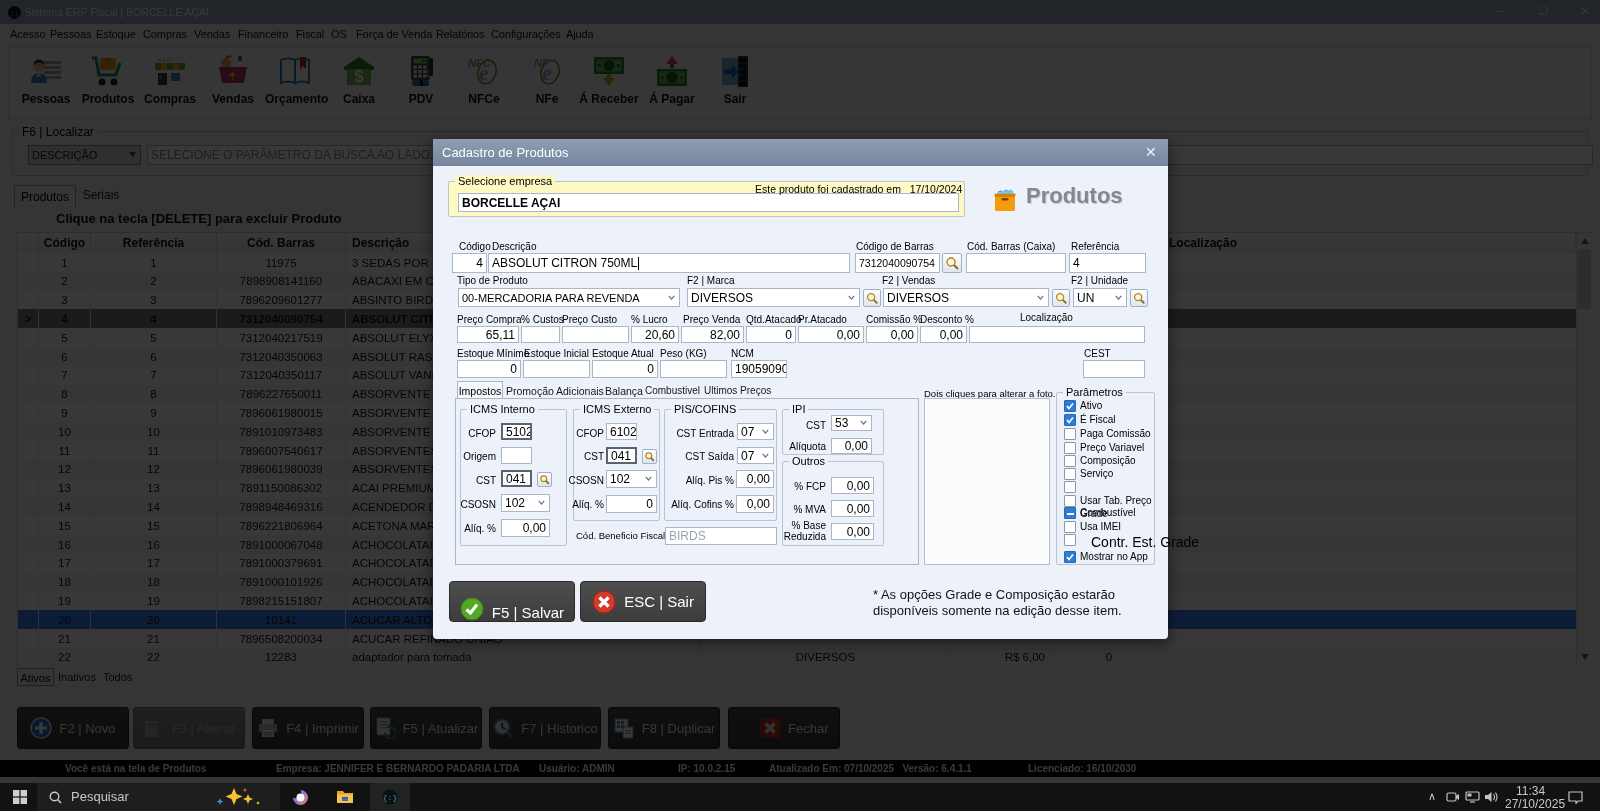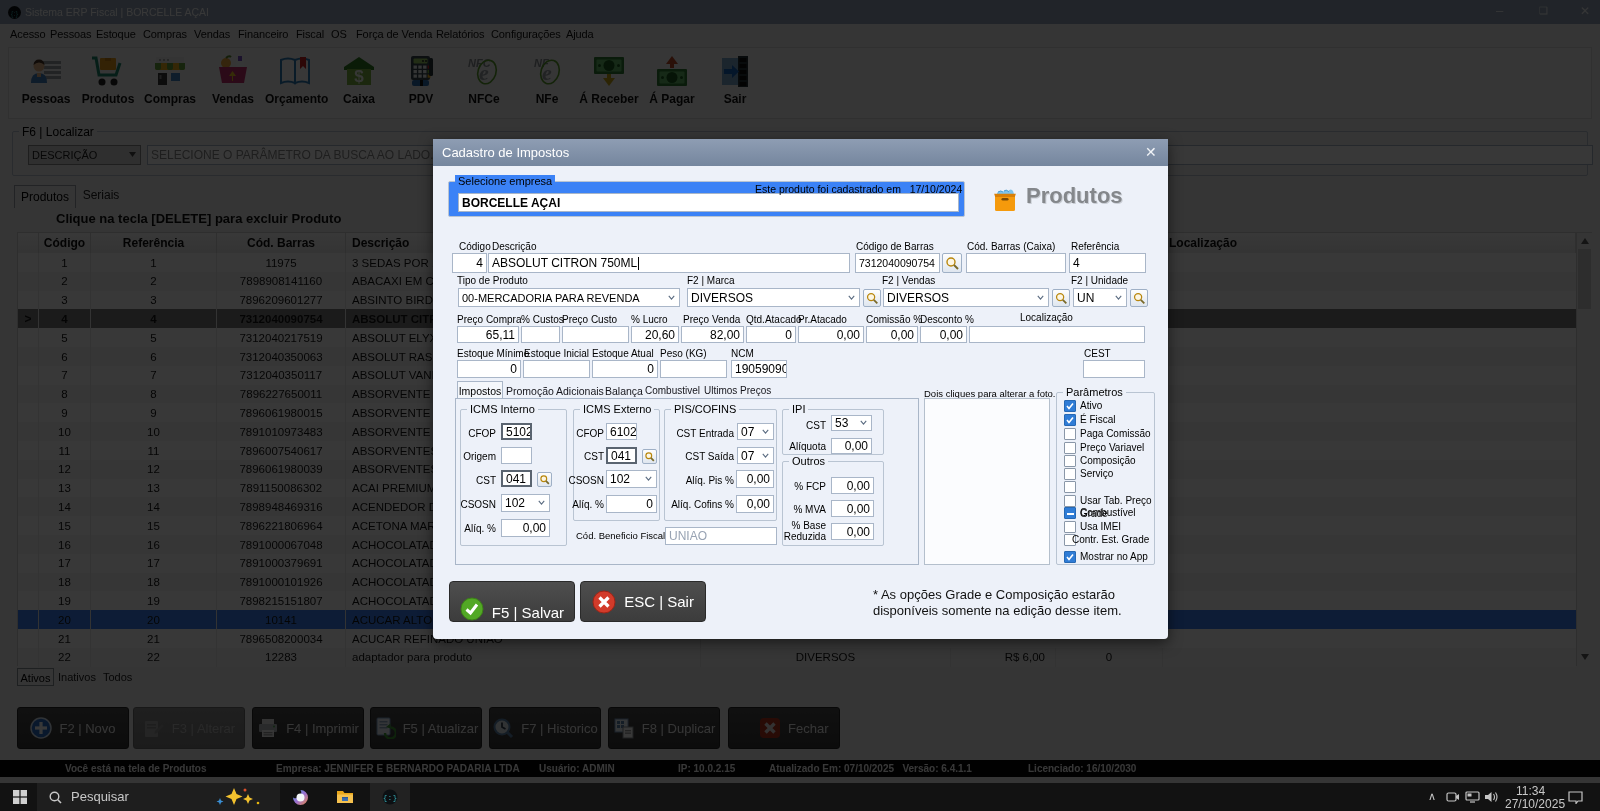--- a/index.html
+++ b/index.html
@@ -396,21 +396,21 @@
         <div class="cell c" style="left:21px; width:52px;">21</div>
         <div class="cell c" style="left:73px; width:126px;">21</div>
         <div class="cell c" style="left:199px; width:129px;">7896508200034</div>
         <div class="cell l" style="left:328px; width:355px;">ACUCAR REFINADO UNIAO</div>
       </div>
     <div class="row" style="left:0; top:414.8px; width:1558px; background:#f7f7f7; ">
         <div class="cell c" style="left:0; width:21px;"></div>
         <div class="cell c" style="left:21px; width:52px;">22</div>
         <div class="cell c" style="left:73px; width:126px;">22</div>
         <div class="cell c" style="left:199px; width:129px;">12283</div>
-        <div class="cell l" style="left:328px; width:355px;">adaptador para produto</div>
+        <div class="cell l" style="left:328px; width:355px;">adaptador para tomada</div>
         <div class="cell c" style="left:683px; width:250px;">DIVERSOS</div>
         <div class="cell rr" style="left:933px; width:105px;">R$ 6,00</div>
         <div class="cell c" style="left:1038px; width:107px;">0</div>
       </div>
     <div class="abs" style="left:1558px; top:0; width:16px; height:433px; background:#f0f0f0; border-left:1px solid #d0d0d0;">
         <svg style="position:absolute; left:4px; top:5px;" width="8" height="6">
           <path d="M0 6 L8 6 L4 0 Z" fill="#5a5a5a"></path>
         </svg>
         <div style="position:absolute; left:1px; top:16px; width:13px; height:60px; background:#cdcdcd;"></div>
         <svg style="position:absolute; left:4px; top:421px;" width="8" height="6">
@@ -493,25 +493,25 @@
     <span style="left:678px;">IP: 10.0.2.15</span>
     <span style="left:769px;">Atualizado Em: 07/10/2025&nbsp;&nbsp;&nbsp;Versão: 6.4.1.1</span>
     <span style="left:1028px;">Licenciado: 16/10/2030</span>
   </div>
 </div>
 
 <div id="dim"></div>
 
 <div id="modal">
   <div class="abs" style="left:0; top:0; width:735px; height:27px; background:linear-gradient(#8e9db3,#75869e); color:#fff;">
-    <span class="abs" style="left:9px; top:6px; font-size:13px;">Cadastro de Impostos</span>
+    <span class="abs" style="left:9px; top:6px; font-size:13px;">Cadastro de Produtos</span>
     <span class="abs" style="left:712px; top:5px; font-size:14px; color:#f0f3f7;">✕</span>
   </div>
 
-  <div class="fs" style="left:15px; top:42px; width:517px; height:36px; background:#3b82f6;">
+  <div class="fs" style="left:15px; top:42px; width:517px; height:36px; background:#fef9c3;">
     <span class="lg">Selecione empresa</span>
     <div class="inp" style="left:9px; top:11px; width:501px; height:19px; font-weight:bold;">BORCELLE AÇAI</div>
   </div>
   <div class="lab" style="left:322px; top:44px; width:205px; text-align:right; font-size:10.5px;">Este produto foi cadastrado em&nbsp;&nbsp;&nbsp;17/10/2024</div>
 
   <svg class="abs" style="left:559px; top:48px;" width="26" height="26" viewBox="0 0 26 26">
     <path d="M5 6 q3 -4 6 -1 q2 -4 5 -1 q3 -3 5 0 l1 3 l-17 1 Z" fill="#7ec3ea"></path>
     <path d="M6 5 q3 -2 5 0 M12 4 q3 -2 5 1" stroke="#4a9fd4" stroke-width="1" fill="none"></path>
     <rect x="3" y="8" width="20" height="16" rx="1.5" fill="#f59a0c"></rect>
     <path d="M2.2 6.8 h21.6 l-1 3.2 h-19.6 Z" fill="#d97f06"></path>
@@ -637,21 +637,21 @@
           <path d="M11 11 L15 15" stroke="#7a6a2a" stroke-width="2.4"></path>
         </svg></div>
     <div class="lab" style="right:55px; top:65px;">CSOSN</div>
     <div class="sel" style="left:32px; top:60px; width:51px; height:18px;">102<svg class="arr" width="8" height="5" viewBox="0 0 9 6">
           <path d="M1 1 L4.5 5 L8 1" stroke="#5a6b80" stroke-width="1.4" fill="none"></path>
         </svg></div>
     <div class="lab" style="right:55px; top:89px;">Alíq. %</div>
     <div class="inp r" style="left:32px; top:85px; width:51px; height:18px;">0</div>
   </div>
   <div class="lab" style="left:143px; top:391px; font-size:9.5px;">Cód. Beneficio Fiscal</div>
-  <div class="inp" style="left:232px; top:388px; width:112px; height:18px; color:#98a3b3;">UNIAO</div>
+  <div class="inp" style="left:232px; top:388px; width:112px; height:18px; color:#98a3b3;">BIRDS</div>
 
   <div class="fs" style="left:231px; top:270px; width:113px; height:112px; background:#edf1f9;">
     <span class="lg">PIS/COFINS</span>
     <div class="lab" style="right:42px; top:18px;">CST Entrada</div>
     <div class="sel" style="left:72px; top:13px; width:37px; height:17px;">07<svg class="arr" width="8" height="5" viewBox="0 0 9 6">
           <path d="M1 1 L4.5 5 L8 1" stroke="#5a6b80" stroke-width="1.4" fill="none"></path>
         </svg></div>
     <div class="lab" style="right:42px; top:41px;">CST Saída</div>
     <div class="sel" style="left:72px; top:37px; width:37px; height:17px;">07<svg class="arr" width="8" height="5" viewBox="0 0 9 6">
           <path d="M1 1 L4.5 5 L8 1" stroke="#5a6b80" stroke-width="1.4" fill="none"></path>
@@ -711,21 +711,21 @@
       <span style="position:absolute; left:23px; top:88px; font-size:10px; white-space:nowrap;margin-top:27px;">Grade</span>
     <span style="position:absolute; left:7px; top:102px; width:12px; height:12px; background:#fff; border:1px solid #8a97a8; border-radius:1px;"></span>
       <span style="position:absolute; left:23px; top:102px; font-size:10px; white-space:nowrap;">Usar Tab. Preço</span>
     <span style="position:absolute; left:7px; top:114px; width:12px; height:12px; background:#2f7cd6; border:1px solid #2668b3; border-radius:1px;">
         <span style="position:absolute;left:2px;top:4.5px;width:7px;height:2px;background:#fff;"></span>
       </span>
       <span style="position:absolute; left:23px; top:114px; font-size:10px; white-space:nowrap;">Combustível</span>
     <span style="position:absolute; left:7px; top:128px; width:12px; height:12px; background:#fff; border:1px solid #8a97a8; border-radius:1px;"></span>
       <span style="position:absolute; left:23px; top:128px; font-size:10px; white-space:nowrap;">Usa IMEI</span>
     <span style="position:absolute; left:7px; top:141px; width:12px; height:12px; background:#fff; border:1px solid #8a97a8; border-radius:1px;"></span>
-      <span style="position:absolute; left:15px; top:141px; font-size:10px; white-space:nowrap;text-align:right;">Contr. Est. Grade</span>
+      <span style="position:absolute; left:34px; top:141px; font-size:14px; white-space:nowrap;text-align:right;">Contr. Est. Grade</span>
     <span style="position:absolute; left:7px; top:158px; width:12px; height:12px; background:#2f7cd6; border:1px solid #2668b3; border-radius:1px;">
         <svg width="10" height="10" viewBox="0 0 10 10" style="position:absolute;left:0px;top:0px;">
           <path d="M2 5 L4 7.5 L8 2.5" stroke="#fff" stroke-width="1.6" fill="none"></path>
         </svg>
       </span>
       <span style="position:absolute; left:23px; top:158px; font-size:10px; white-space:nowrap;">Mostrar no App</span>
   </div>
 
   <div class="abs" style="left:16px; top:442px; width:126px; height:41px; background:linear-gradient(#4e4e4e,#3c3c3c); border:1px solid #2a2a2a; border-radius:4px; color:#fff; font-size:15px; display:flex; align-items:flex-end; justify-content:center; gap:8px;">
     <svg width="24" height="24" viewBox="0 0 24 24">

